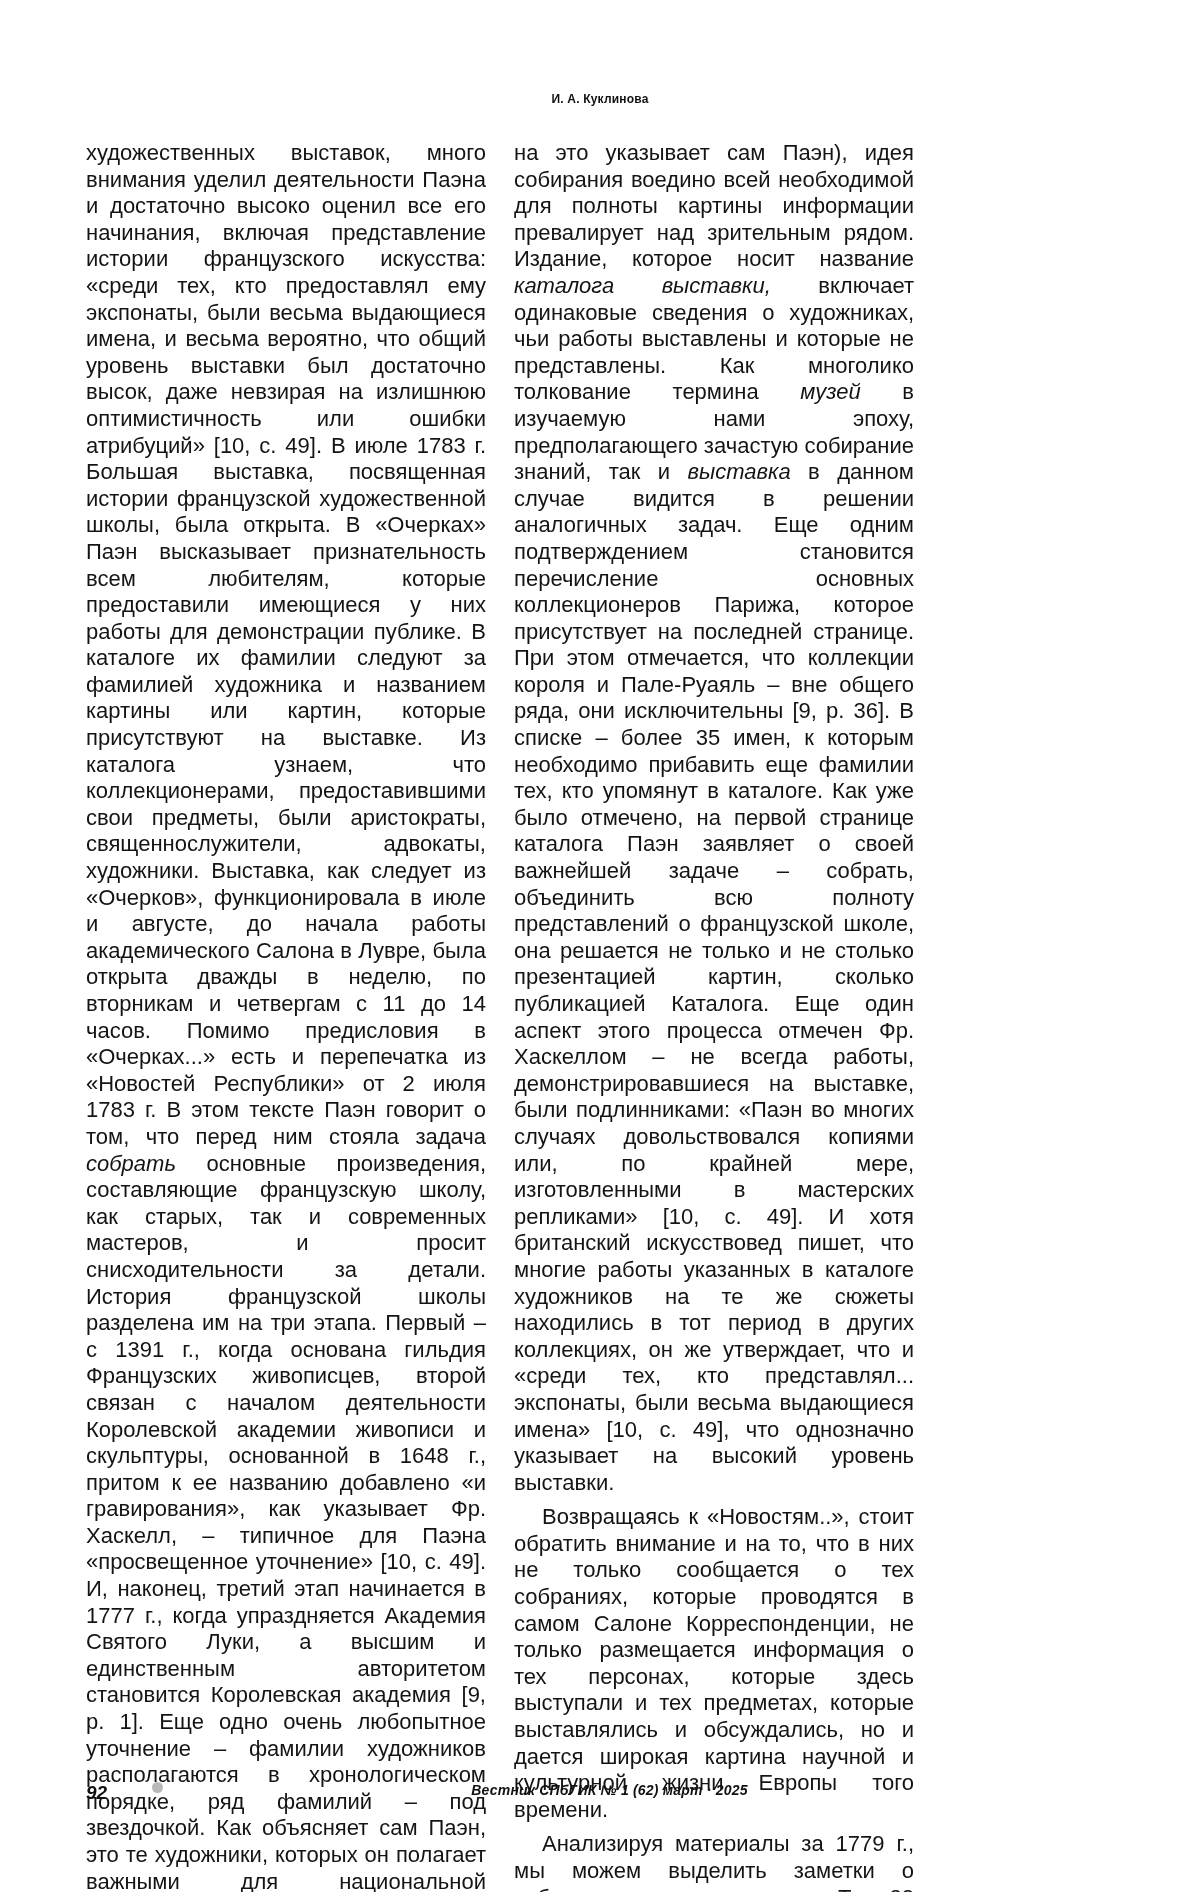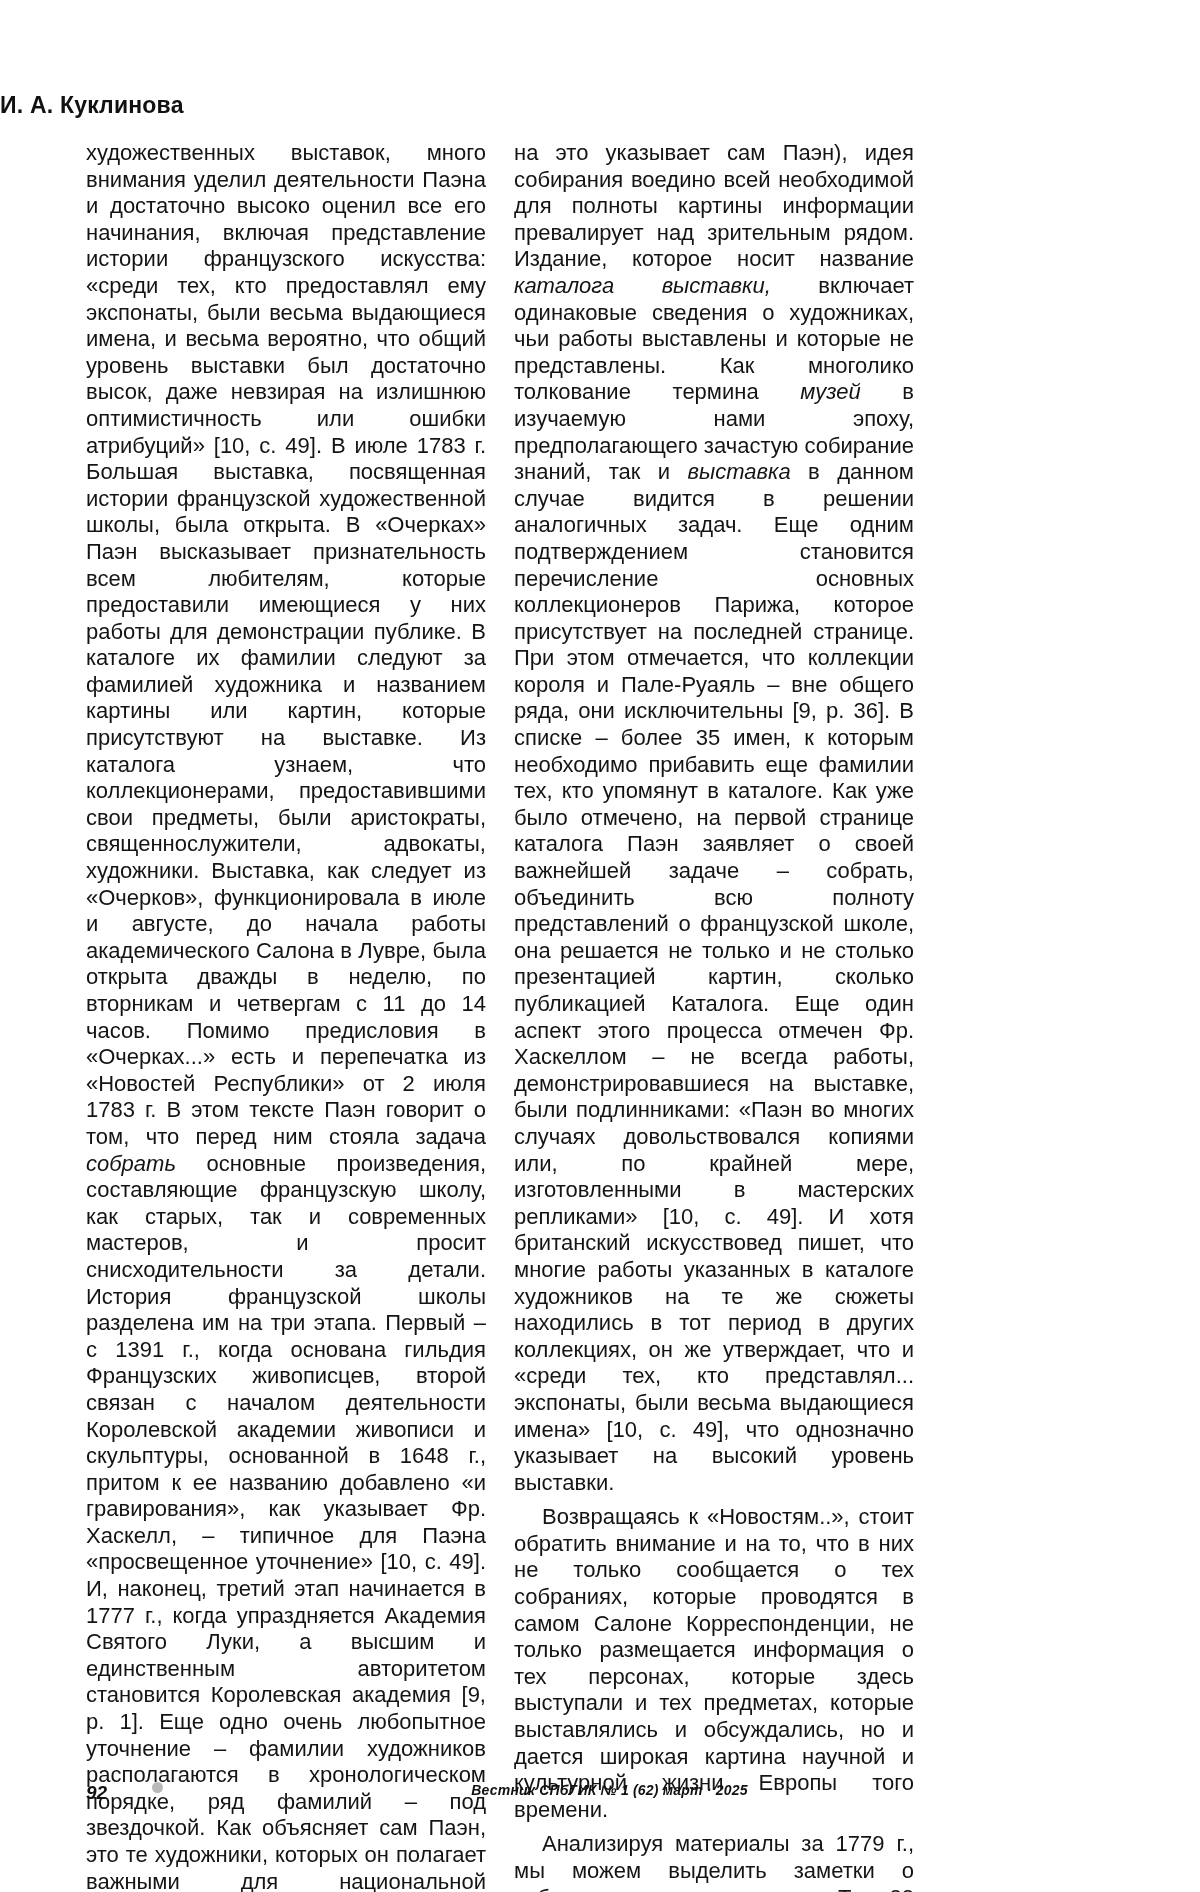--- a/index.html
+++ b/index.html
@@ -19,22 +19,22 @@
     position: absolute;
     top: 0; left: 0;
     width: 1200px;
     height: 1892px;
   }
   .running-head {
     position: absolute;
     top: 92px;
     left: 0;
     width: 1200px;
-    text-align: left;
-    font-size: 23px;
+    text-align: center;
+    font-size: 12px;
     font-weight: bold;
     letter-spacing: 0.2px;
     color: #111;
   }
   .columns {
     position: absolute;
     top: 140px;
     left: 86px;
     width: 1030px;
     display: flex;

